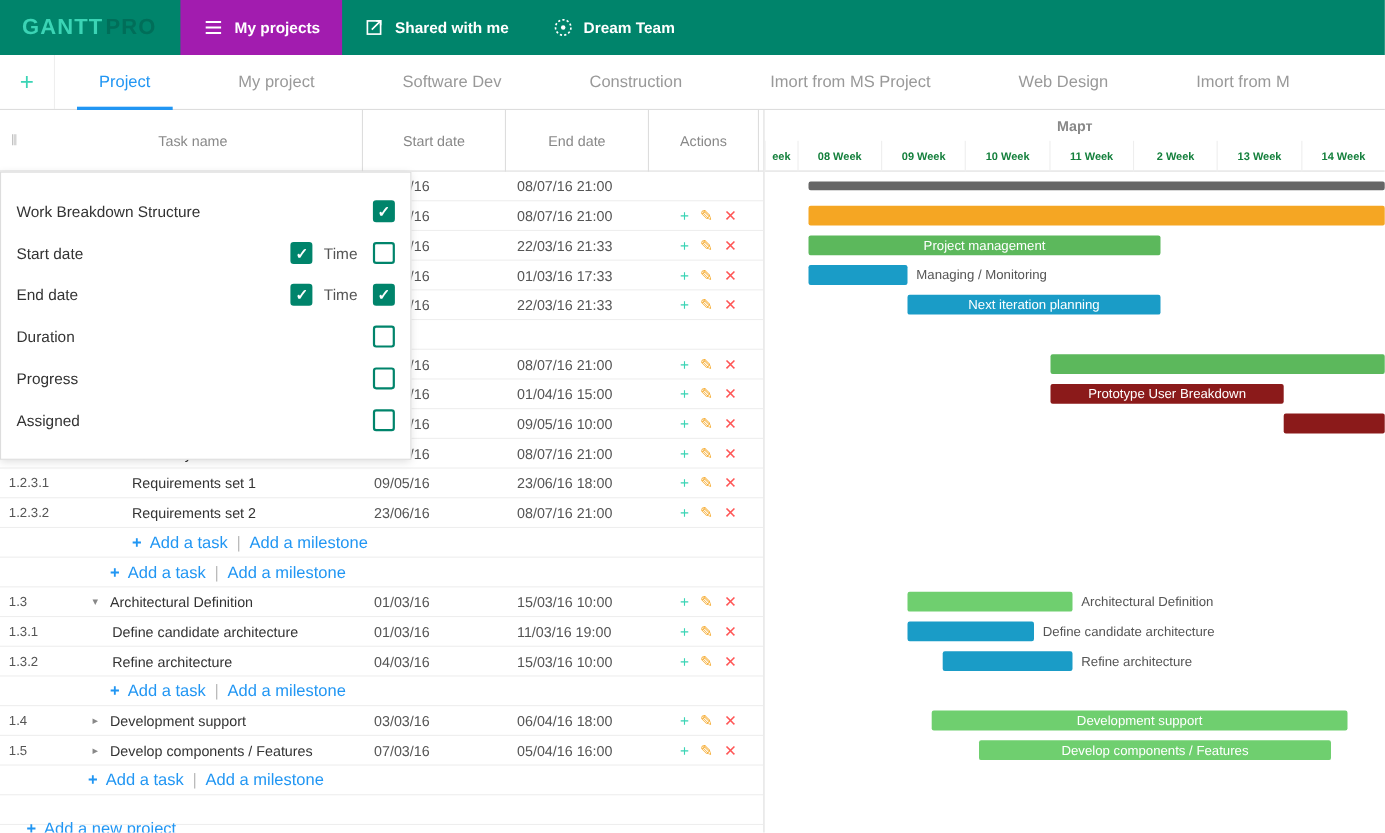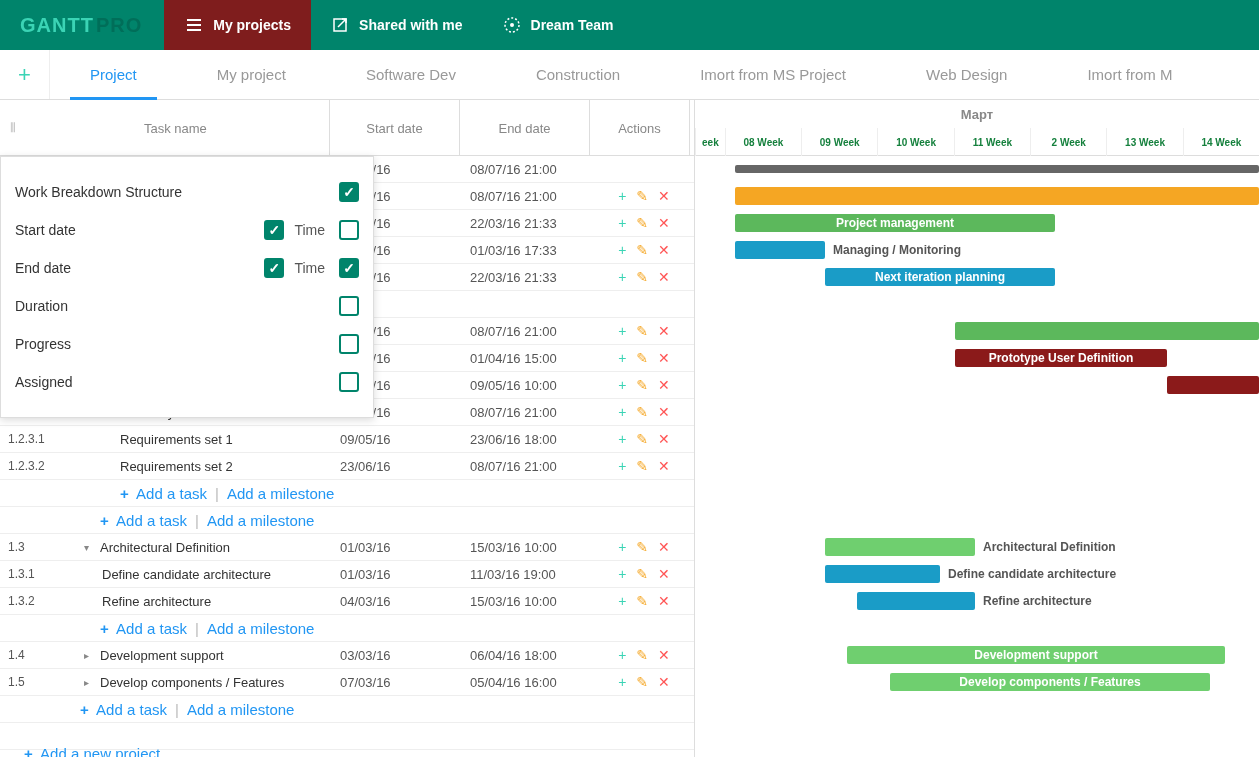--- a/index.html
+++ b/index.html
@@ -3,21 +3,21 @@
 <meta charset="utf-8">
 <style>
 * { box-sizing: border-box; margin: 0; padding: 0; font-family: Arial, sans-serif; }
 body { font-size: 13px; color: #333; overflow: hidden; width: 1259px; height: 757px; }
 
 
 .header { height: 50px; background: #00846b; display: flex; align-items: center; color: #fff; }
 .logo { font-size: 20px; font-weight: bold; letter-spacing: 1px; padding: 0 20px; color: #3bd4b5; }
 .logo .pro { color: #00846b; background: #3bd4b5; padding: 0 2px; }
 .nav-item { display: flex; align-items: center; padding: 0 20px; height: 50px; cursor: pointer; font-weight: bold; font-size: 14px; }
-.nav-item.active { background: #7f1d1d; padding-left: 21px; }
+.nav-item.active { background: #a21caf; padding-left: 21px; }
 .nav-icon { margin-right: 10px; width: 18px; height: 18px; display: inline-flex; align-items: center; justify-content: center; }
 
 
 .tabs { height: 50px; display: flex; align-items: stretch; border-bottom: 1px solid #ddd; background: #fff; }
 .tab-add { width: 50px; display: flex; align-items: center; justify-content: center; cursor: pointer; color: #3bd4b5; font-size: 22px; border-right: 1px solid #eee; }
 .tab { padding: 0 40px; display: flex; align-items: center; cursor: pointer; color: #999; font-size: 15px; position: relative; }
 .tab.active { color: #2196f3; }
 .tab.active::after { content: ''; position: absolute; bottom: -1px; left: 20px; right: 20px; height: 3px; background: #2196f3; }
 
 
@@ -62,21 +62,21 @@
 .cbox.checked { background: #00846b; }
 .cbox.checked::after { content: '✓'; color: #fff; font-size: 14px; font-weight: bold;}
 
 
 .tl-header { height: 56px; border-bottom: 1px solid #ddd; font-weight: bold; }
 .tl-month { height: 28px; display: flex; align-items: center; justify-content: center; color: #888; font-size: 13px;}
 .tl-weeks { height: 28px; display: flex;}
 .tl-week { width: 77px; border-left: 1px solid #eee; display: flex; align-items: center; justify-content: center; color: #15803d; font-size: 10px;}
 .tl-body { position: relative; }
 .tl-row { height: 27px; position: relative; border-bottom: 1px solid transparent;}
-.bar { position: absolute; height: 18px; top: 4px; border-radius: 2px; color: #fff; font-size: 12px; display: flex; align-items: center; justify-content: center; white-space: nowrap; font-weight: bold;}
+.bar { position: absolute; height: 18px; top: 4px; border-radius: 2px; color: #fff; font-size: 12px; display: flex; align-items: center; justify-content: center; white-space: nowrap;}
 .bar.summary { height: 8px; top: 9px; background: #666;}
 .bar.orange { background: #f5a623; }
 .bar.green { background: #5cb85c; }
 .bar.blue { background: #1a9cc7; }
 .bar.darkred { background: #8b1a1a; }
 .bar.lgreen { background: #6fcf6f;}
 .bar-label { position: absolute; left: 100%; margin-left: 8px; color: #555; font-size: 12px; white-space: nowrap; top: 2px;}
 
 
 .rows-container { position: relative; }
@@ -458,21 +458,21 @@
           </div>
         </div>
         <div class="tl-row">
           <div class="bar blue" style="left: 130px; width: 230px;">Next iteration planning</div>
         </div>
         <div class="tl-row"></div>
         <div class="tl-row">
           <div class="bar green" style="left: 260px; width: 304px;"></div>
         </div>
         <div class="tl-row">
-          <div class="bar darkred" style="left: 260px; width: 212px;">Prototype User Definition</div>
+          <div class="bar darkred" style="left: 260px; width: 212px;">Prototype User Breakdown</div>
         </div>
         <div class="tl-row">
           <div class="bar darkred" style="left: 472px; width: 92px;"></div>
         </div>
         <div class="tl-row"></div>
         <div class="tl-row"></div>
         <div class="tl-row"></div>
         <div class="tl-row"></div>
         <div class="tl-row"></div>
         <div class="tl-row">

